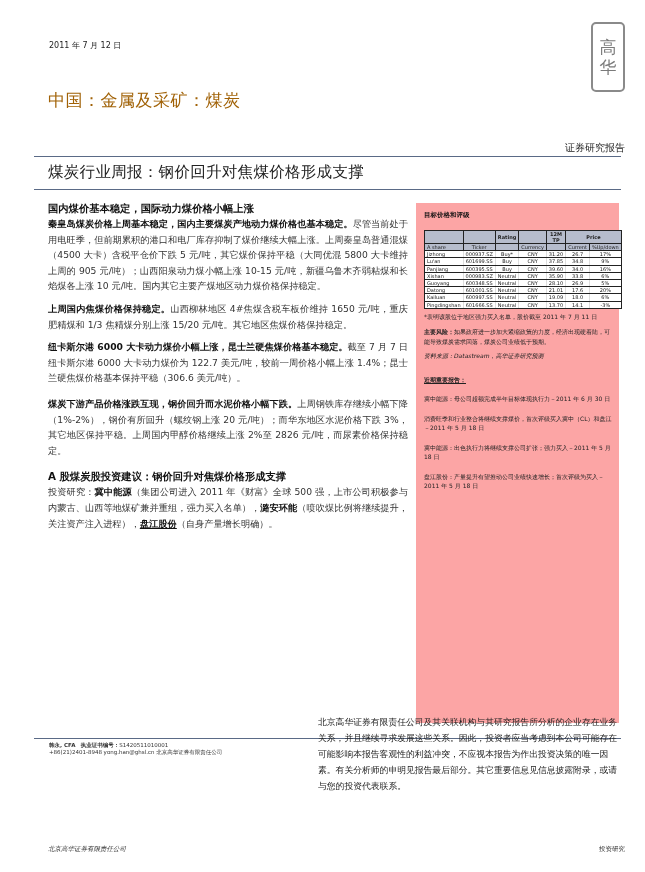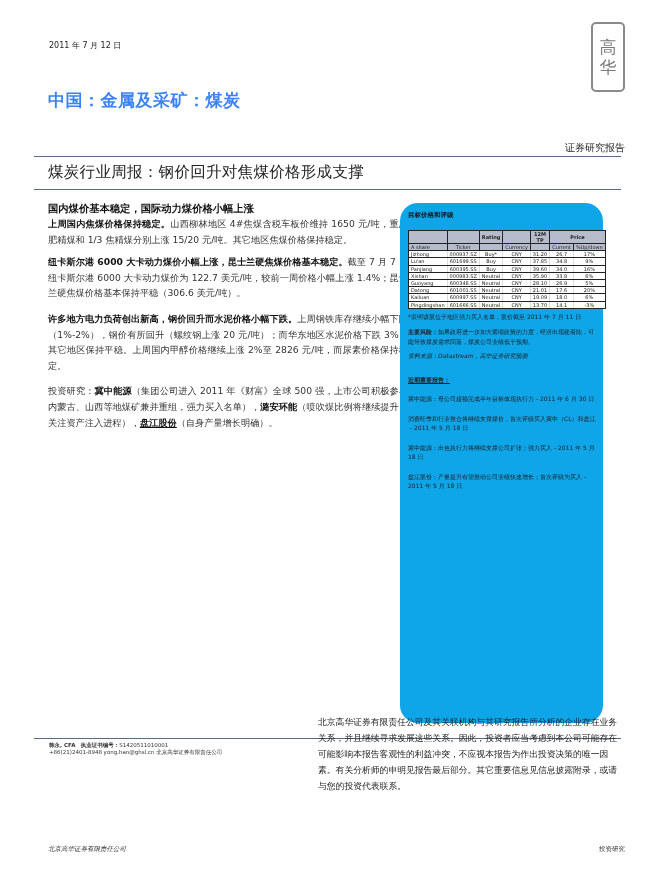--- a/index.html
+++ b/index.html
@@ -3,33 +3,33 @@
 <meta charset="utf-8">
 <style>
   html, body { margin: 0; padding: 0; background: #ffffff; }
   body { width: 645px; height: 872px; position: relative; overflow: hidden;
          font-family: "DejaVu Sans", "Liberation Sans", sans-serif; color: #222; }
   .abs { position: absolute; }
   .date { left: 49px; top: 40px; font-size: 8px; color: #222; }
   .logo { left: 591px; top: 22px; width: 34px; height: 70px; border: 2px solid #8a8a8a;
           border-radius: 5px; box-sizing: border-box; display: flex; flex-direction: column;
           align-items: center; justify-content: center; color: #7a7a7a; font-size: 17px; line-height: 20px; }
-  .sector { left: 48px; top: 89px; font-size: 17px; font-weight: bold; color: #3b82f6; letter-spacing: 0.5px; }
+  .sector { left: 48px; top: 89px; font-size: 17px; font-weight: normal; color: #a16207; letter-spacing: 0.5px; }
   .report-type { right: 20px; top: 141px; font-size: 10px; color: #222; }
   .rule { left: 34px; width: 587px; height: 1px; background: #5a6a86; }
   .headline { left: 48px; top: 162px; font-size: 15.5px; color: #222; letter-spacing: 0.3px; text-align: right; }
 
   .main { left: 48px; top: 200px; width: 360px; font-size: 9.2px; line-height: 15.6px; color: #333; }
   .main h3 { font-size: 10.3px; font-weight: bold; color: #111; margin: 0; line-height: 16px; }
   .main p { margin: 0 0 7px 0; text-align: justify; }
   .main p b { color: #111; }
   .main .sec { margin-bottom: 10px; }
   .main u b { text-decoration: underline; }
 
-  .side { left: 400px; top: 203px; width: 203px; height: 520px; background: #0ea5e9; border-radius: 18px; }
+  .side { left: 416px; top: 203px; width: 203px; height: 520px; background: #fca5a5; }
   .side-inner { position: absolute; left: 8px; top: 8px; width: 188px; font-size: 6px; line-height: 9.5px; color: #222; }
   .side h4 { font-size: 6.5px; font-weight: bold; margin: 0 0 9px 0; color: #111; }
   table.rt { border-collapse: collapse; width: 188px; font-size: 5px; line-height: 6.2px; background: #fff; }
   table.rt th { background: #b6bccc; font-weight: bold; border: 1px solid #222; padding: 0 2px; text-align: center; }
   table.rt th.sub { background: #b6bccc; font-weight: normal; }
   table.rt td { border-bottom: 1px solid #222; border-left: 1px solid #ddd; padding: 0 2px; text-align: center; }
   table.rt td.l { text-align: left; }
   table.rt tr.row td:first-child { border-left: 1px solid #222; }
   table.rt tr.row td:last-child { border-right: 1px solid #222; }
   .side .note { margin-top: 3px; }
@@ -55,27 +55,29 @@
 
 <div class="abs sector">中国：金属及采矿：煤炭</div>
 <div class="abs report-type">证券研究报告</div>
 <div class="abs rule" style="top:156px"></div>
 <div class="abs headline">煤炭行业周报：钢价回升对焦煤价格形成支撑</div>
 <div class="abs rule" style="top:189px"></div>
 
 <div class="abs main">
   <div class="sec">
     <h3>国内煤价基本稳定，国际动力煤价格小幅上涨</h3>
+    <p><b>秦皇岛煤炭价格上周基本稳定，国内主要煤炭产地动力煤价格也基本稳定。</b><span>尽管当前处于用电旺季，但前期累积的港口和电厂库存抑制了煤价继续大幅上涨。上周秦皇岛普通混煤（4500 大卡）含税平仓价下跌 5 元/吨，其它煤价保持平稳（大同优混 5800 大卡维持上周的 905 元/吨）；山西阳泉动力煤小幅上涨 10-15 元/吨，新疆乌鲁木齐弱粘煤和长焰煤各上涨 10 元/吨。国内其它主要产煤地区动力煤价格保持稳定。</span></p>
     <p><b>上周国内焦煤价格保持稳定。</b><span>山西柳林地区 4#焦煤含税车板价维持 1650 元/吨，重庆肥精煤和 1/3 焦精煤分别上涨 15/20 元/吨。其它地区焦煤价格保持稳定。</span></p>
     <p><b>纽卡斯尔港 6000 大卡动力煤价小幅上涨，昆士兰硬焦煤价格基本稳定。</b><span>截至 7 月 7 日纽卡斯尔港 6000 大卡动力煤价为 122.7 美元/吨，较前一周价格小幅上涨 1.4%；昆士兰硬焦煤价格基本保持平稳（306.6 美元/吨）。</span></p>
   </div>
   <div class="sec">
-    <p><b>许多地方电力负荷创出新高，钢价回升而水泥价格小幅下跌。</b><span>上周钢铁库存继续小幅下降（1%-2%），钢价有所回升（螺纹钢上涨 20 元/吨）；而华东地区水泥价格下跌 3%，其它地区保持平稳。上周国内甲醇价格继续上涨 2%至 2826 元/吨，而尿素价格保持稳定。</span></p>
+    <p><b>煤炭下游产品价格涨跌互现，钢价回升而水泥价格小幅下跌。</b><span>上周钢铁库存继续小幅下降（1%-2%），钢价有所回升（螺纹钢上涨 20 元/吨）；而华东地区水泥价格下跌 3%，其它地区保持平稳。上周国内甲醇价格继续上涨 2%至 2826 元/吨，而尿素价格保持稳定。</span></p>
   </div>
   <div class="sec">
+    <h3>A 股煤炭股投资建议：钢价回升对焦煤价格形成支撑</h3>
     <p><span>投资研究：</span><b>冀中能源</b><span>（集团公司进入 2011 年《财富》全球 500 强，上市公司积极参与内蒙古、山西等地煤矿兼并重组，强力买入名单），</span><b>潞安环能</b><span>（喷吹煤比例将继续提升，关注资产注入进程），</span><u><b>盘江股份</b></u><span>（自身产量增长明确）。</span></p>
   </div>
 </div>
 
 <div class="abs side">
   <div class="side-inner">
     <h4>目标价格和评级</h4>
     <table class="rt">
       <tbody>
           <tr>

